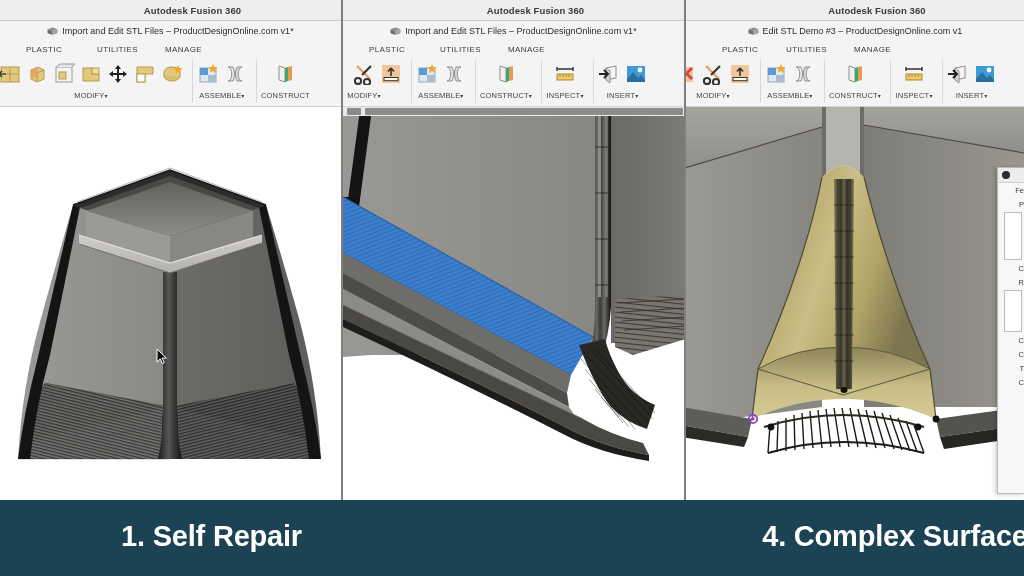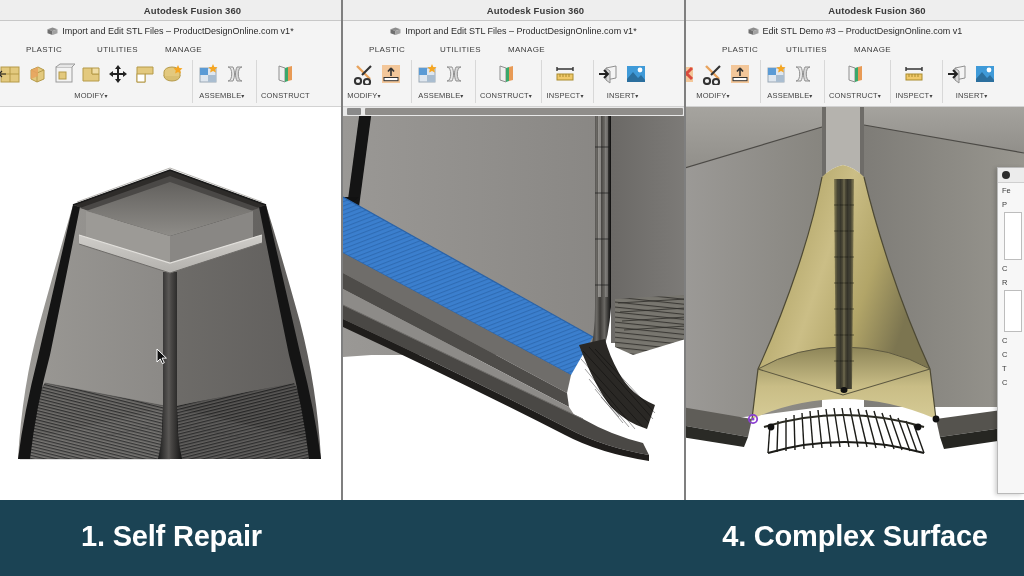--- a/index.html
+++ b/index.html
@@ -101,21 +101,21 @@
   .hscroll .thumb { position: absolute; top: 1px; height: 7px; background: #8a8a8a; border-radius: 1px; }
 
   
   .dialog {
     position: absolute; top: 60px; right: 0; width: 26px; bottom: 8px;
     background: #f7f7f7;
     border: 1px solid #b9b9b9;
     border-right: none;
     box-shadow: -2px 1px 4px rgba(0,0,0,.18);
     overflow: hidden;
-    font-size: 7.5px; color: #3a3a3a;
+    font-size: 7.5px; color: #3a3a3a; text-align: right;
   }
   .dialog-head {
     height: 14px; background: #ececec; border-bottom: 1px solid #cfcfcf;
     display: flex; align-items: center; padding-left: 4px;
   }
   .dlg-dot { width: 8px; height: 8px; border-radius: 50%; background: #2d2d2d; }
   .dlg-row { padding: 2px 0 1px 4px; white-space: nowrap; line-height: 11px; }
   .dlg-input {
     margin: 1px 2px 1px 6px; height: 46px; background: #ffffff;
     border: 1px solid #bdbdbd;
@@ -130,20 +130,21 @@
   }
   .caption {
     position: absolute;
     color: #ffffff;
     font-family: "Liberation Sans", sans-serif;
     font-weight: bold;
     font-size: 29px;
     letter-spacing: -0.2px;
     white-space: nowrap;
     top: 20px;
+    padding-left: 40px;
   }
   .caption.c1 { left: 0;   width: 343px; text-align: center; }
   .caption.c2 { left: 343px; width: 343px; text-align: center; }
   .caption.c3 { left: 686px; width: 338px; text-align: center; }
 </style>
 </head>
 <body>
 
 <div id="root">
 

